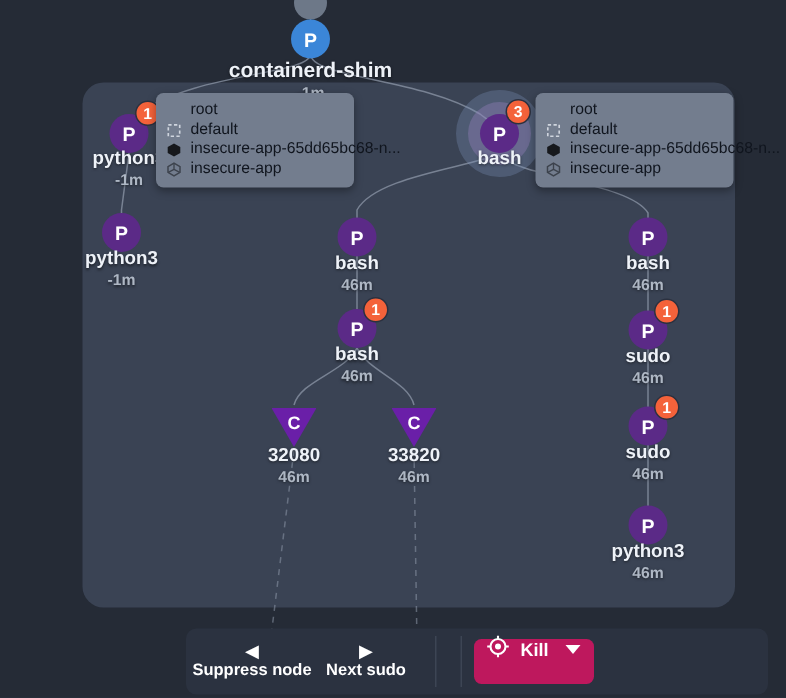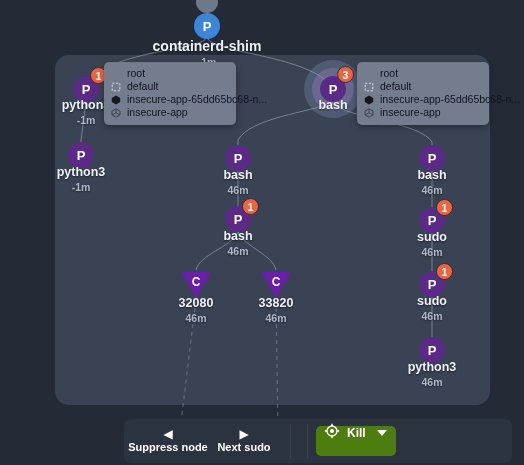--- a/index.html
+++ b/index.html
@@ -216,21 +216,21 @@
     padding: 0 11px;
     cursor: pointer;
     display: flex;
     align-items: center;
     justify-content: center;
     font-family: "Liberation Sans", sans-serif;
     white-space: nowrap;
   }
 
   .kill-btn {
-    background: #4d7c0f;
+    background: #be185d;
     border-radius: 5px;
     height: 30px;
     display: flex;
     align-items: center;
     gap: 7px;
     padding: 0 9px 16px 8px;
     cursor: pointer;
   }
   .kill-label {
     color: #ffffff;

